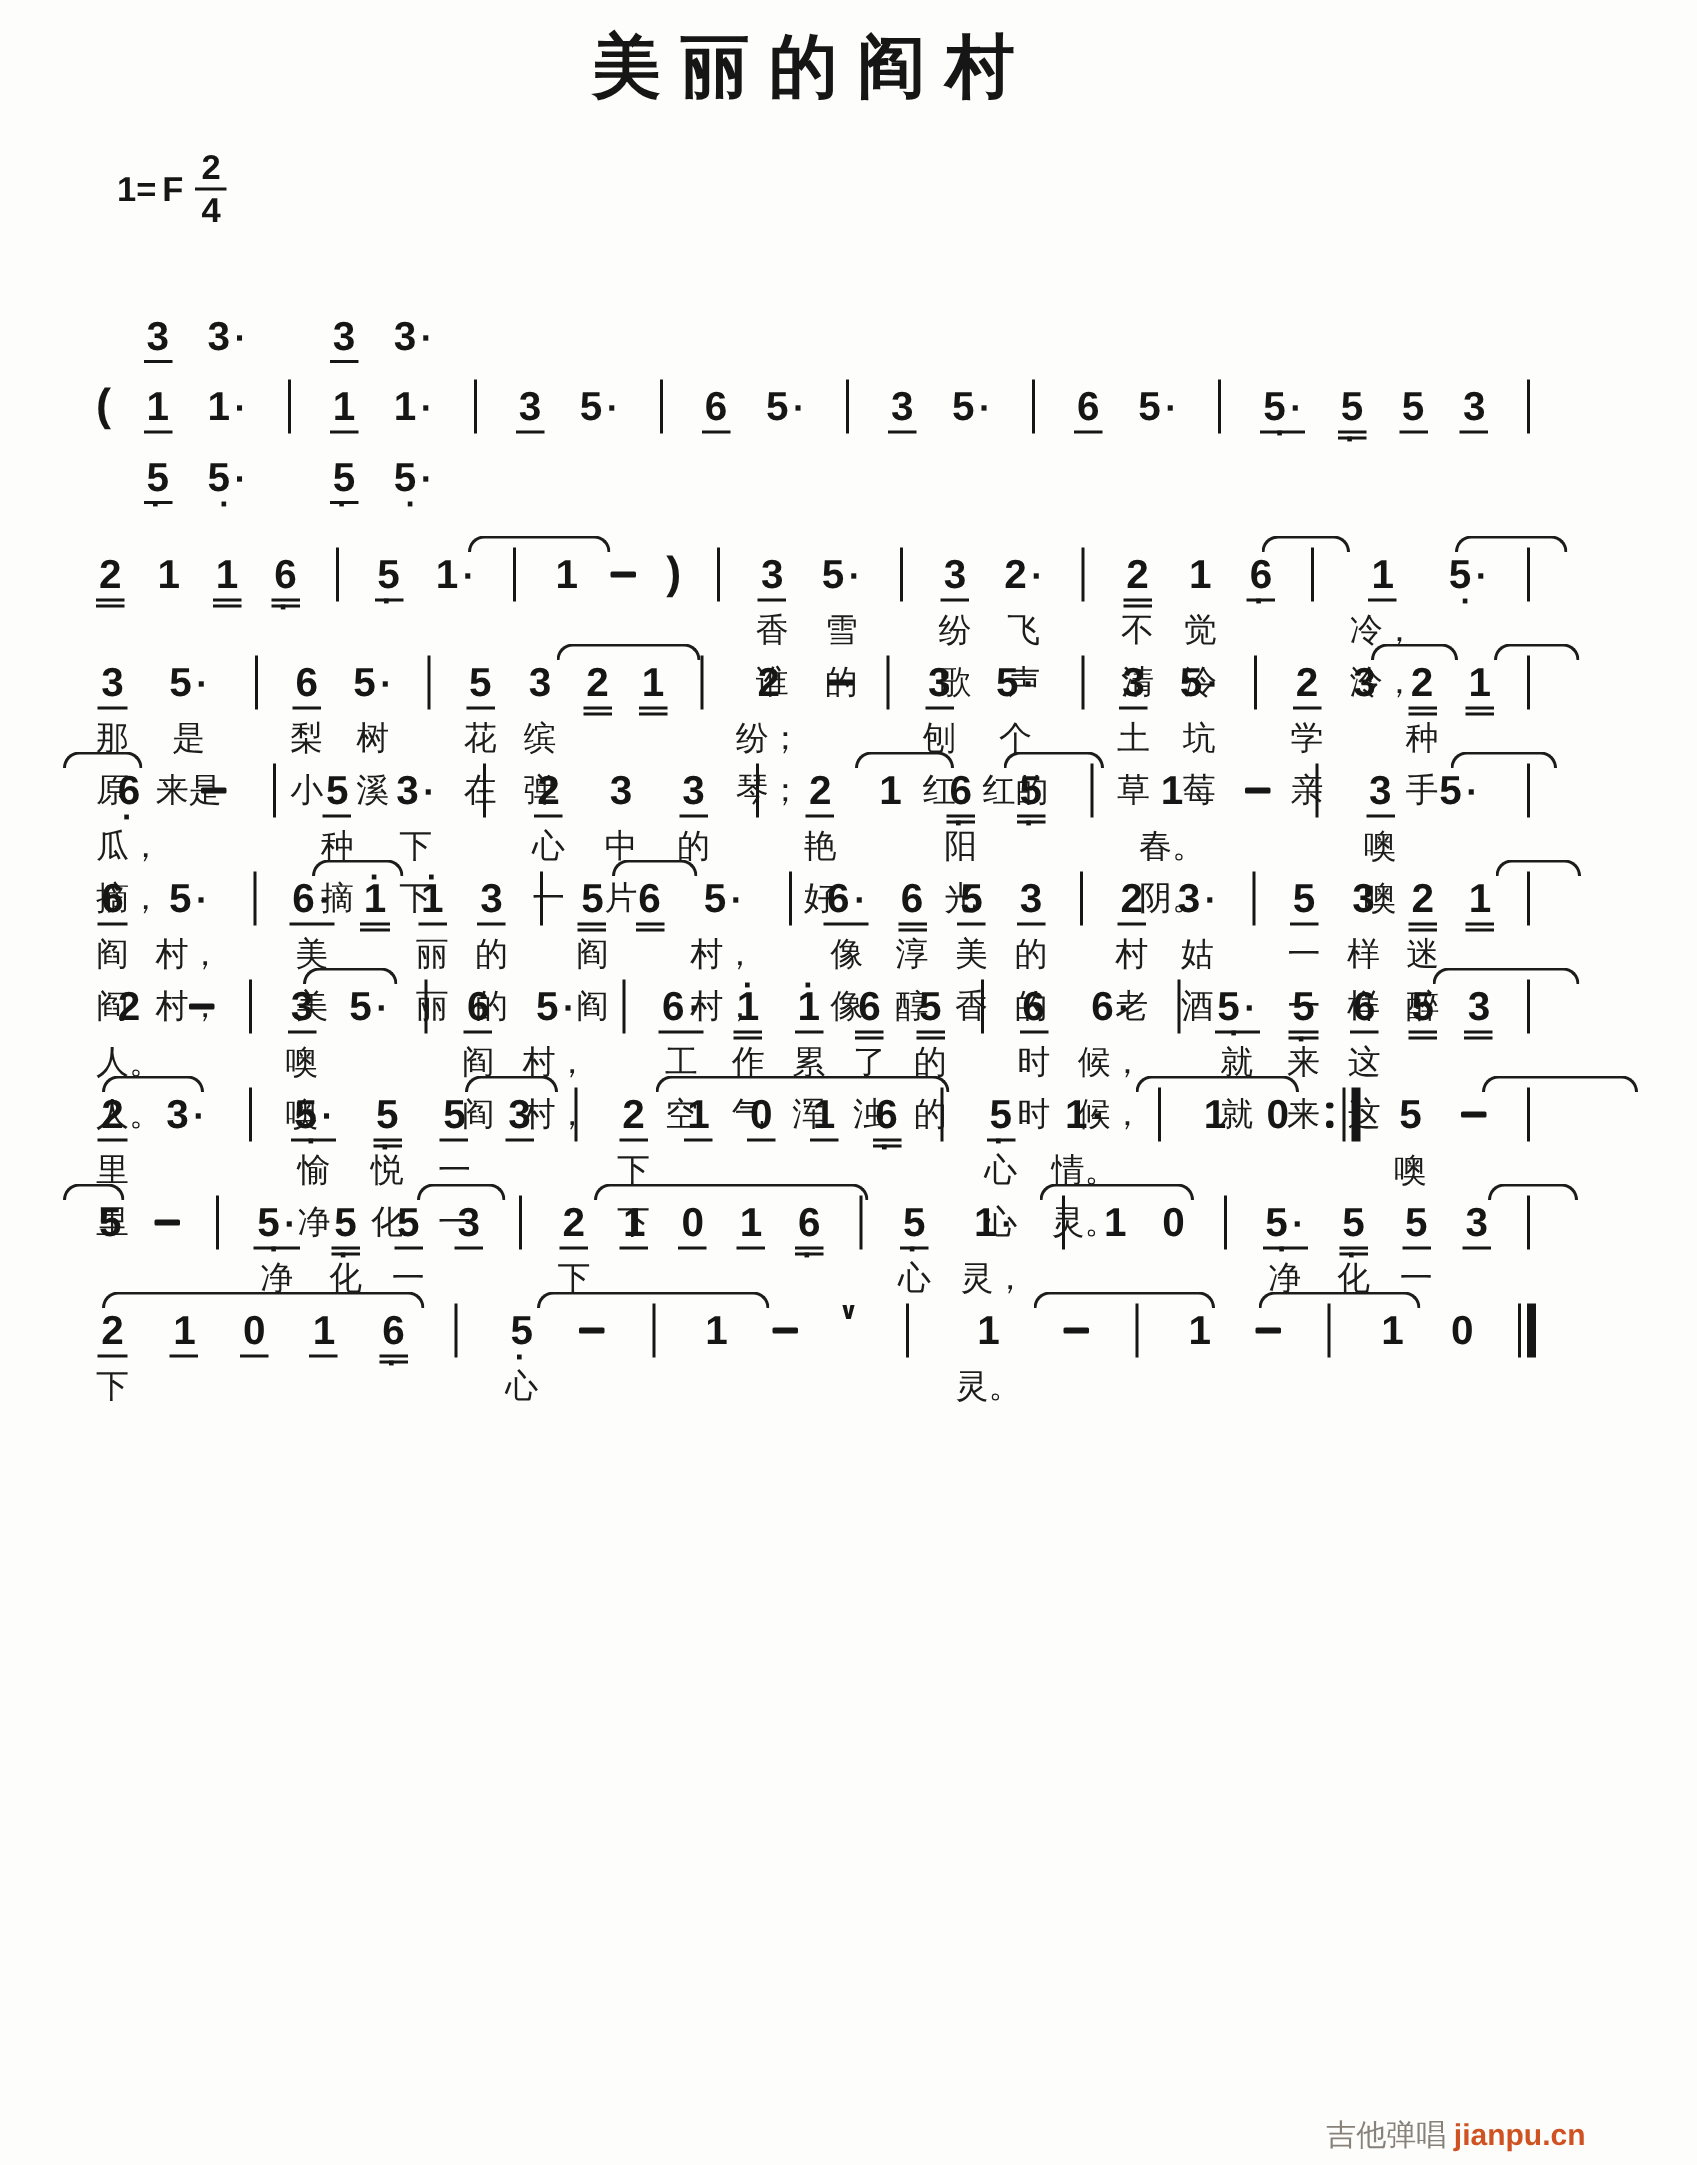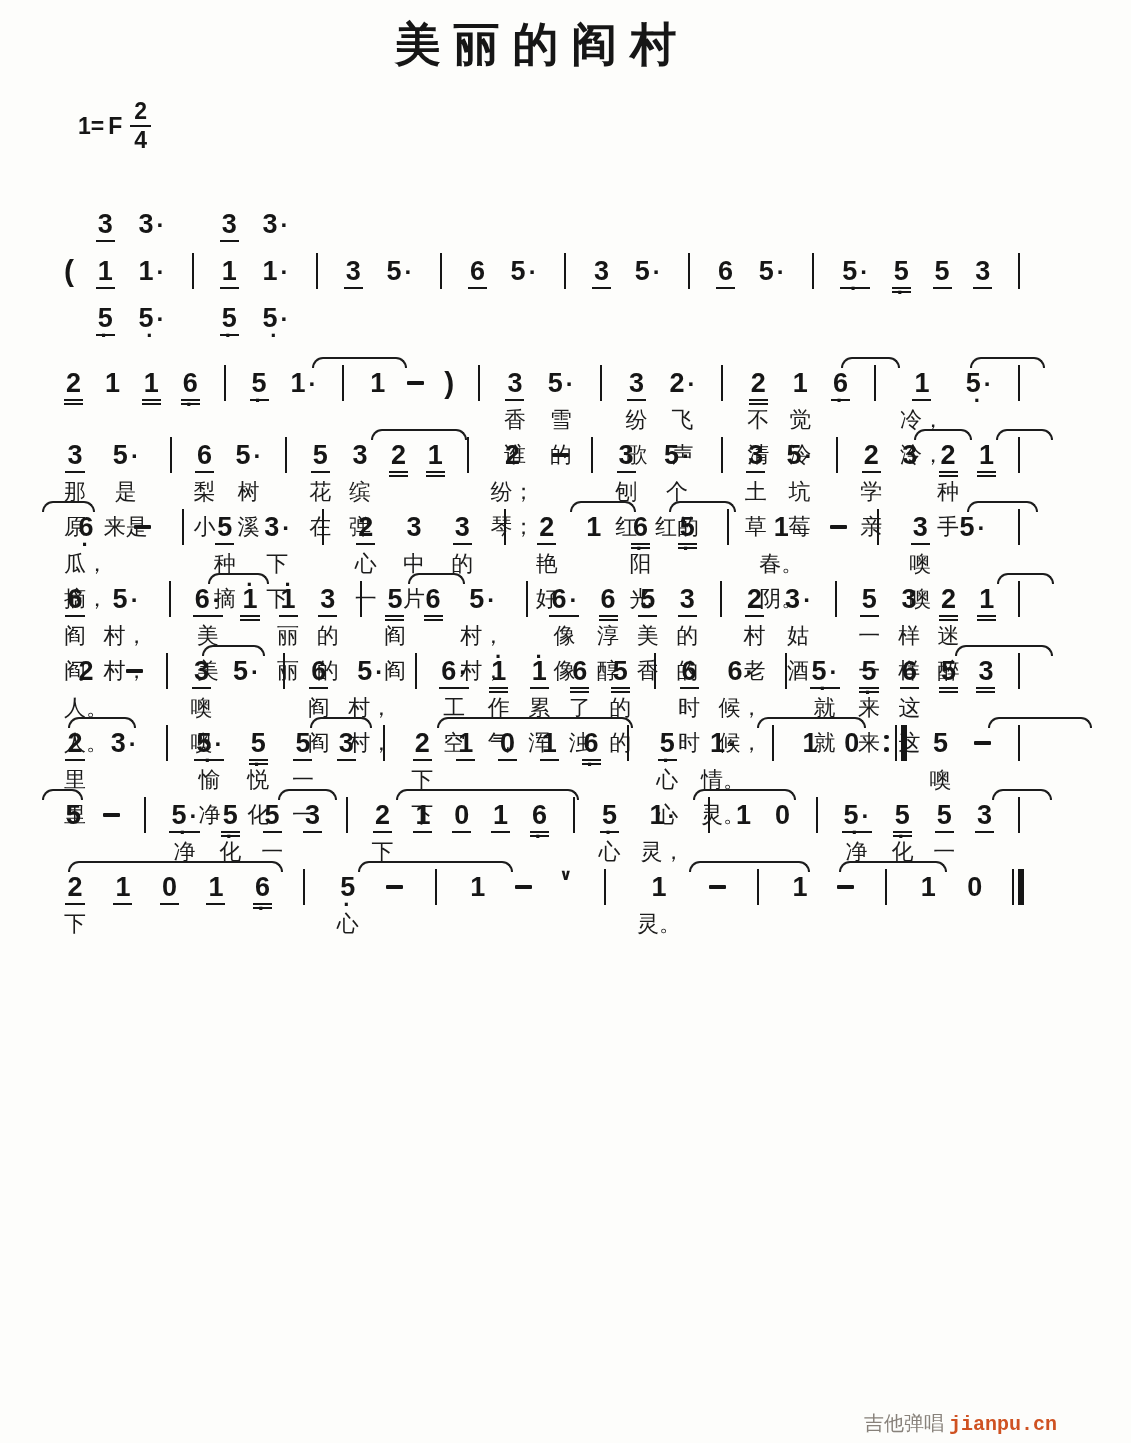--- a/index.html
+++ b/index.html
@@ -48,21 +48,21 @@
   .breath{font-size:16px;font-weight:700;transform:translateY(-13px);display:inline-block;}
   .rdots{display:flex;flex-direction:column;justify-content:space-between;height:17px;margin-right:2px;}
   .rdots i{width:4.5px;height:4.5px;border-radius:50%;background:#161616;display:block;}
   .stack{display:flex;flex-direction:column;align-items:center;gap:20px;margin:-46px 0;}
   .ly{height:35px;font-size:22px;line-height:32px;text-align:center;white-space:nowrap;color:#1c1c1c;}
   .slur{position:absolute;top:-5px;height:11px;border:2px solid #1c1c1c;border-bottom:none;
     border-radius:11px 11px 0 0;box-sizing:border-box;}
   
   .watermark{position:absolute;right:14px;bottom:6px;font-size:20px;}
   .watermark .site{color:#87817a;}
-  .watermark .url{font-family:Liberation Mono, monospace;font-weight:700;}
+  .watermark .url{font-family:Liberation Sans, sans-serif;font-weight:700;}
 </style>
 </head>
 <body>
 
 <div class="page">
   <div class="header">
     <div class="title">美丽的阎村</div>
     <div class="ksig">
       <span>1=</span>
       <span>F</span>

